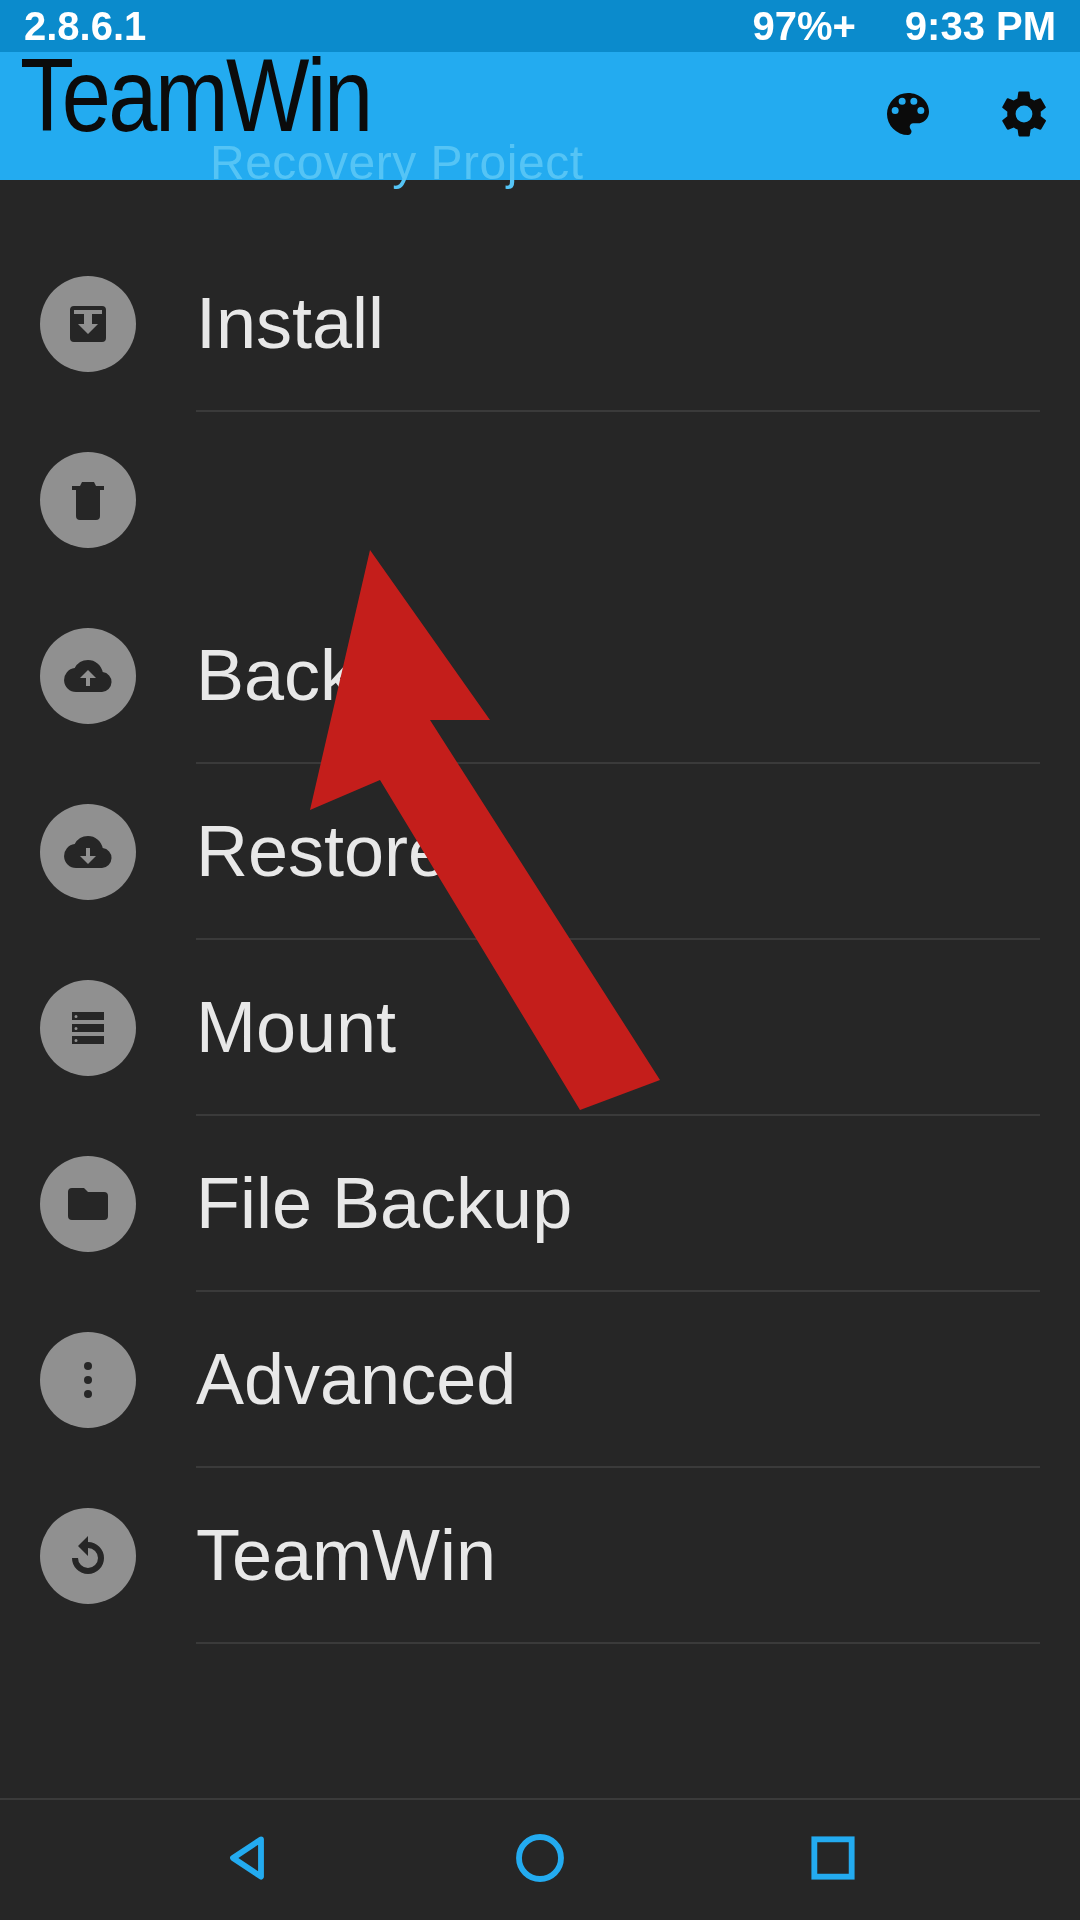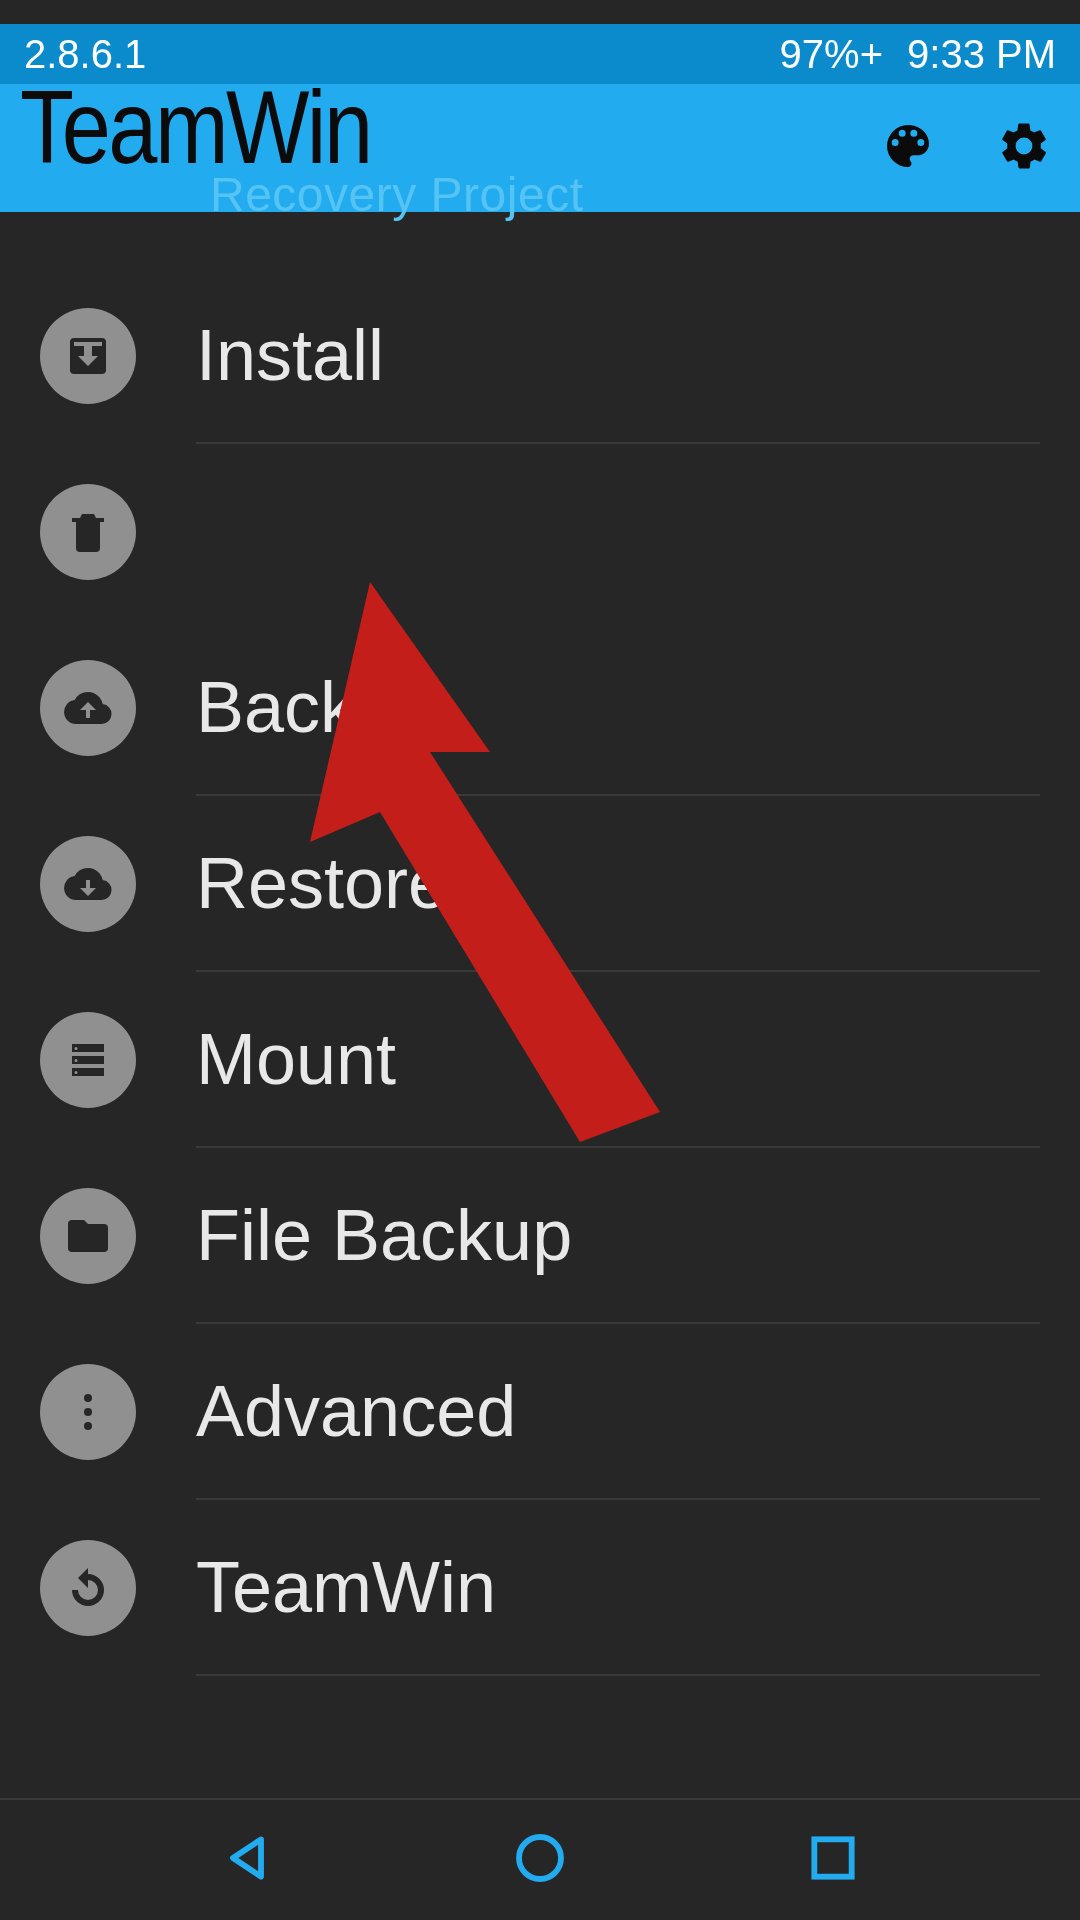--- a/index.html
+++ b/index.html
@@ -3,29 +3,28 @@
 <meta charset="utf-8">
 <style>
   * { margin: 0; padding: 0; box-sizing: border-box; }
   html, body { width: 1080px; height: 1920px; overflow: hidden; font-family: "Helvetica Neue", Arial, sans-serif; }
   body { background: #262626; display: flex; flex-direction: column; }
 
   
   .status-bar {
     background: #0b8bcc;
     color: #fff;
-    height: 60px;
+    height: 52px;
     display: flex;
     align-items: center;
     padding: 0 24px;
     font-size: 40px;
-    font-weight: 400;
-    margin-top: 24px;
-  }
-  .status-bar .right { margin-left: auto; display: flex; gap: 24px; }
+    font-weight: 700;
+  }
+  .status-bar .right { margin-left: auto; display: flex; gap: 49px; }
 
   
   .header {
     background: #23abf0;
     height: 128px;
     display: flex;
     align-items: center;
     padding: 0 28px 0 20px;
     position: relative;
   }

